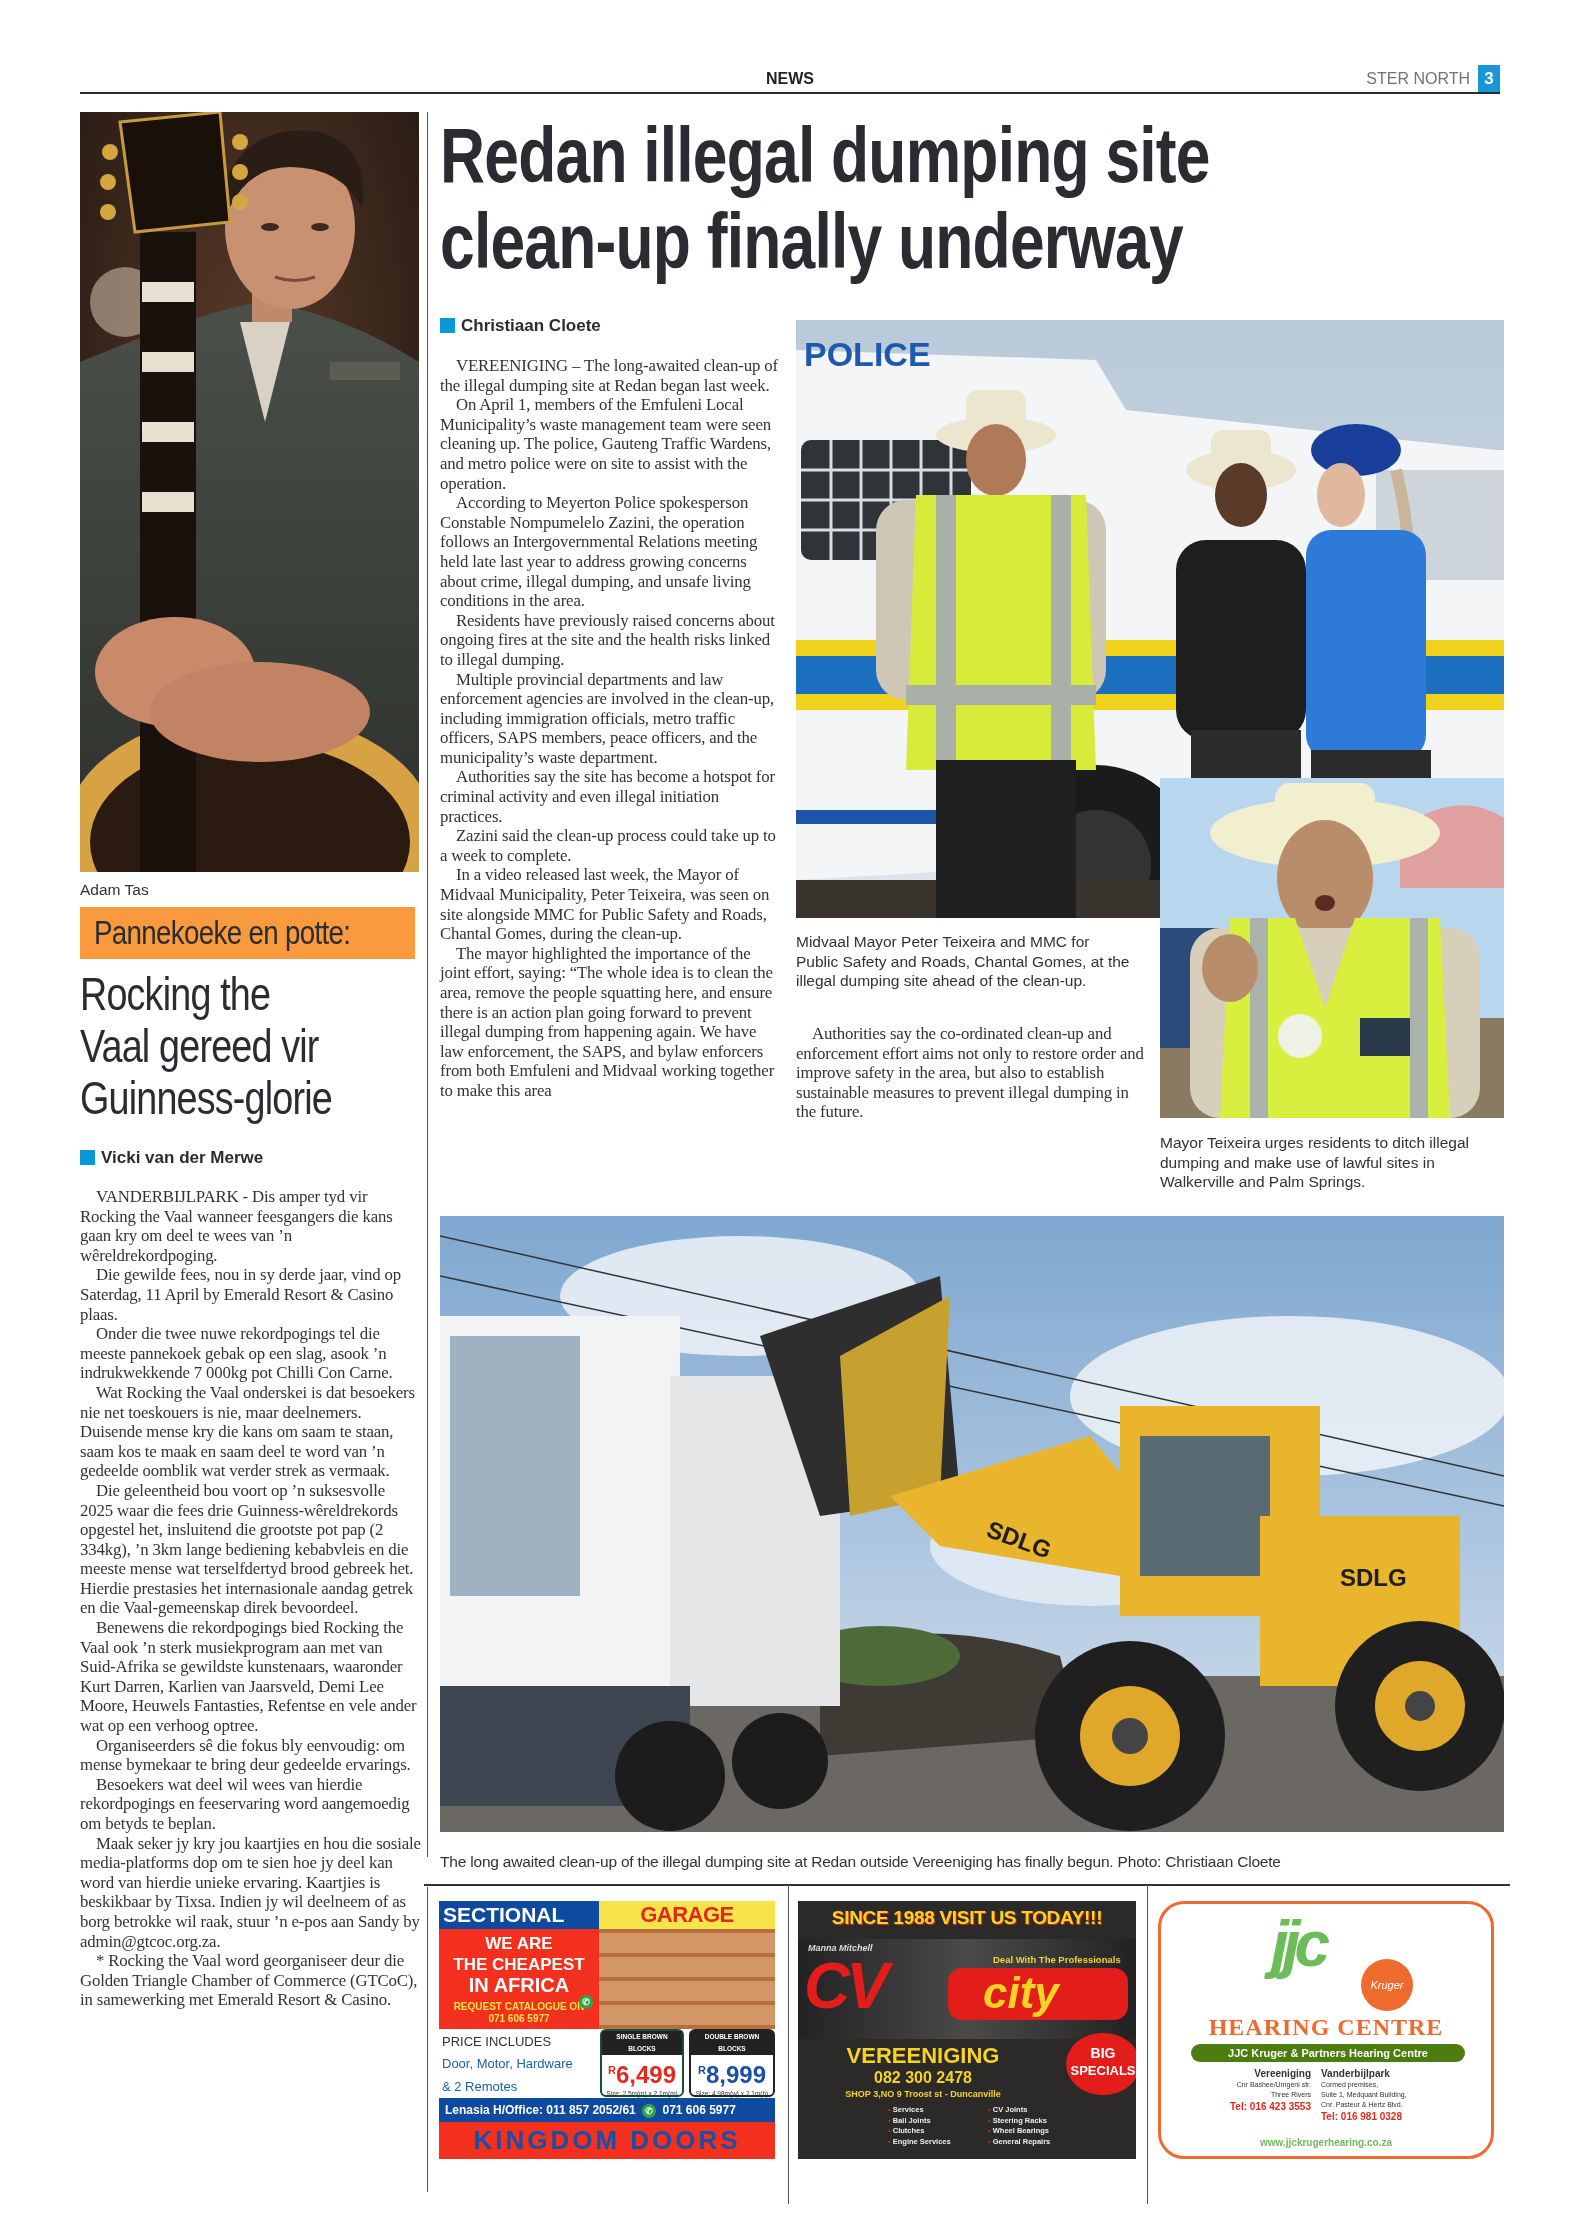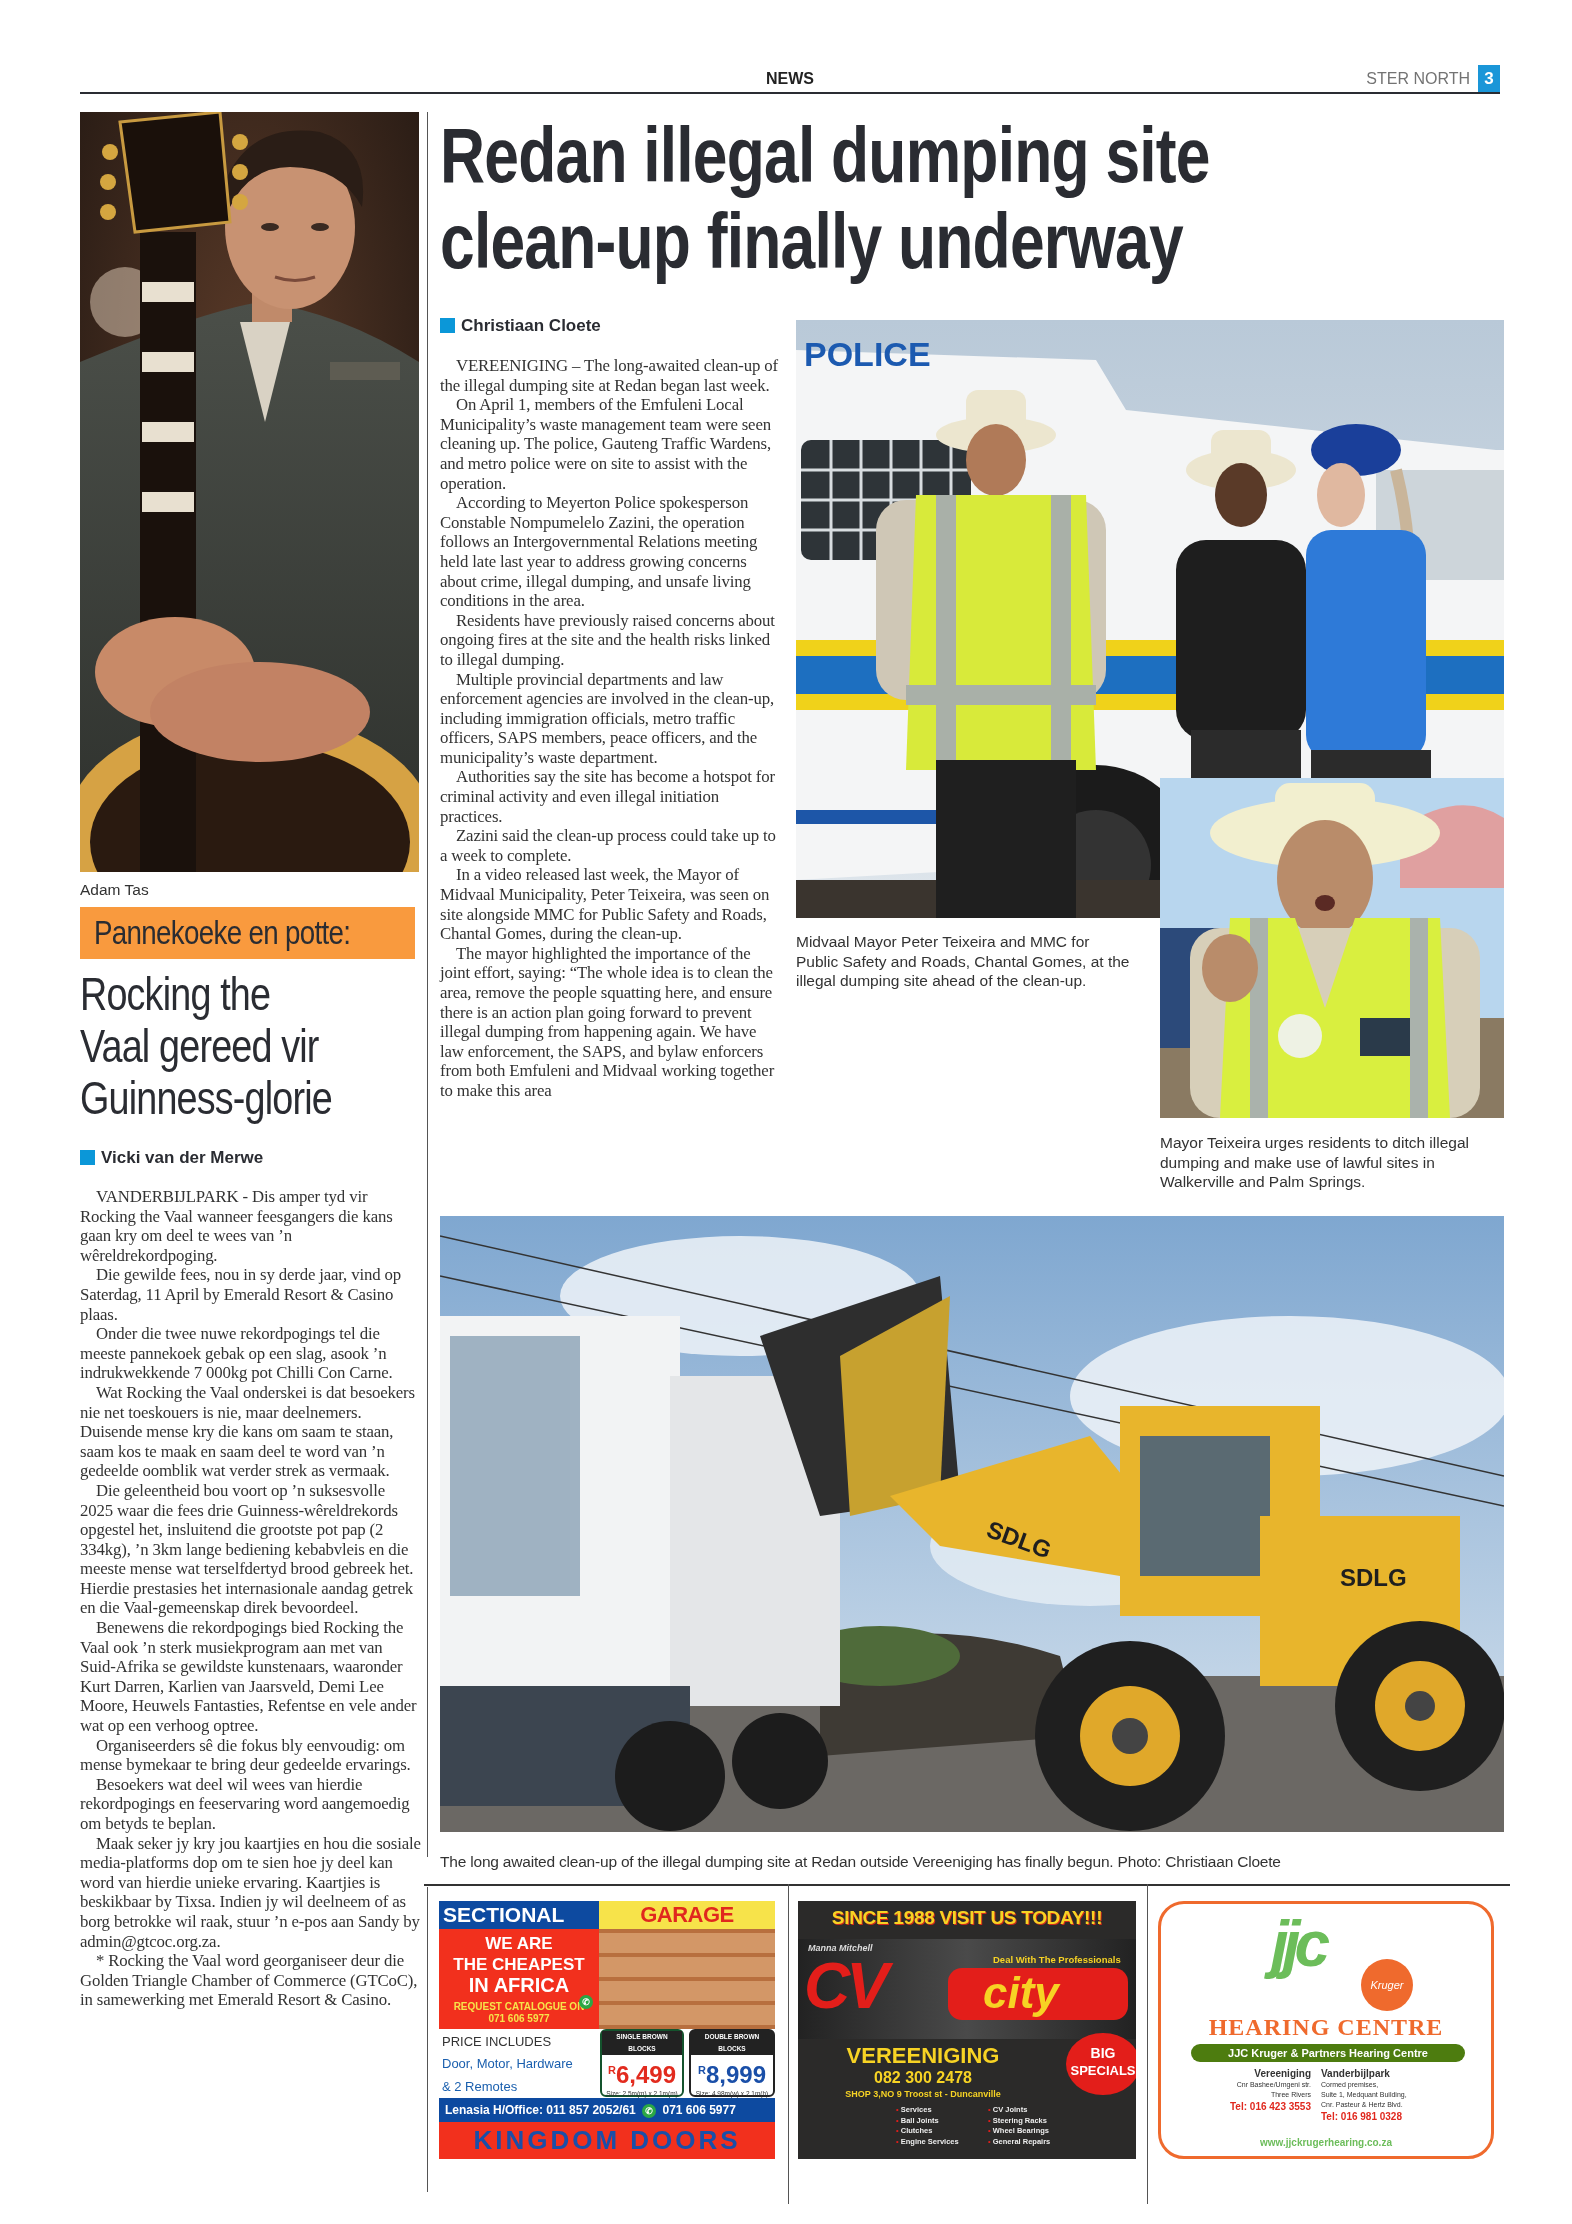--- a/index.html
+++ b/index.html
@@ -231,20 +231,21 @@
     <rect x="250" y="140" width="18" height="200" fill="#aab2ac"></rect>
     <rect x="200" y="240" width="50" height="38" fill="#2a3a4a"></rect>
     <circle cx="140" cy="258" r="22" fill="#eef2e4"></circle>
 
     <ellipse cx="70" cy="190" rx="28" ry="34" fill="#b98c6a"></ellipse>
   </svg>
 </div>
 <div class="caption-sans" style="left:1160px; top:1133px; width:345px;">Mayor Teixeira urges residents to ditch illegal dumping and make use of lawful sites in Walkerville and Palm Springs.</div>
 
 <div class="body-text" style="left:796px; top:1024px; width:350px;">
+  <p>Authorities say the co-ordinated clean-up and enforcement effort aims not only to restore order and improve safety in the area, but also to establish sustainable measures to prevent illegal dumping in the future.</p>
 </div>
 
 <div class="photo" style="left:440px; top:1216px; width:1064px; height:616px;">
   <svg width="1064" height="616" viewBox="0 0 1064 616">
     <defs>
       <linearGradient id="sky3" x1="0" y1="0" x2="0" y2="1">
           <stop offset="0" stop-color="#7fa7d0"></stop>
           <stop offset="1" stop-color="#d7e3ee"></stop>
         </linearGradient>
     </defs>
@@ -329,21 +330,21 @@
   <div style="position:absolute; left:6px; top:50px; font-weight:bold; font-style:italic; font-size:64px; line-height:70px; color:#e31e1a; letter-spacing:-4px;">CV</div>
   <div style="position:absolute; left:150px; top:67px; width:180px; height:52px; border-radius:14px; background:#e31e1a;"></div>
   <div style="position:absolute; left:185px; top:66px; font-weight:bold; font-style:italic; font-size:44px; line-height:52px; color:#f7d324;">city</div>
   <div style="position:absolute; left:0; top:142px; width:250px; text-align:center; font-weight:bold; font-size:22px; color:#f7d324;">VEREENIGING</div>
   <div style="position:absolute; left:0; top:168px; width:250px; text-align:center; font-weight:bold; font-size:16px; color:#f7d324;">082 300 2478</div>
   <div style="position:absolute; left:0; top:188px; width:250px; text-align:center; font-weight:bold; font-size:9px; color:#f7d324;">SHOP 3,NO 9 Troost st - Duncanville</div>
   <div style="position:absolute; left:268px; top:132px; width:74px; height:62px; border-radius:50%; background:#e31e1a; color:#fff; font-weight:bold; text-align:center; font-size:14px; line-height:17px; padding-top:12px;">
     <div>BIG</div>
     <div style="font-size:13px;">SPECIALS</div>
   </div>
-  <ul style="position:absolute; left:90px; top:204px; list-style:none; font-size:7.5px; font-weight:bold; color:#eee; line-height:10.5px;margin-left:8px;">
+  <ul style="position:absolute; left:90px; top:204px; list-style:none; font-size:7.5px; font-weight:bold; color:#eee; line-height:10.5px;">
     <li><span style="color:#e31e1a;">• </span><span>Services</span></li>
     <li><span style="color:#e31e1a;">• </span><span>Ball Joints</span></li>
     <li><span style="color:#e31e1a;">• </span><span>Clutches</span></li>
     <li><span style="color:#e31e1a;">• </span><span>Engine Services</span></li>
   </ul>
   <ul style="position:absolute; left:190px; top:204px; list-style:none; font-size:7.5px; font-weight:bold; color:#eee; line-height:10.5px;">
     <li><span style="color:#e31e1a;">• </span><span>CV Joints</span></li>
     <li><span style="color:#e31e1a;">• </span><span>Steering Racks</span></li>
     <li><span style="color:#e31e1a;">• </span><span>Wheel Bearings</span></li>
     <li><span style="color:#e31e1a;">• </span><span>General Repairs</span></li>

